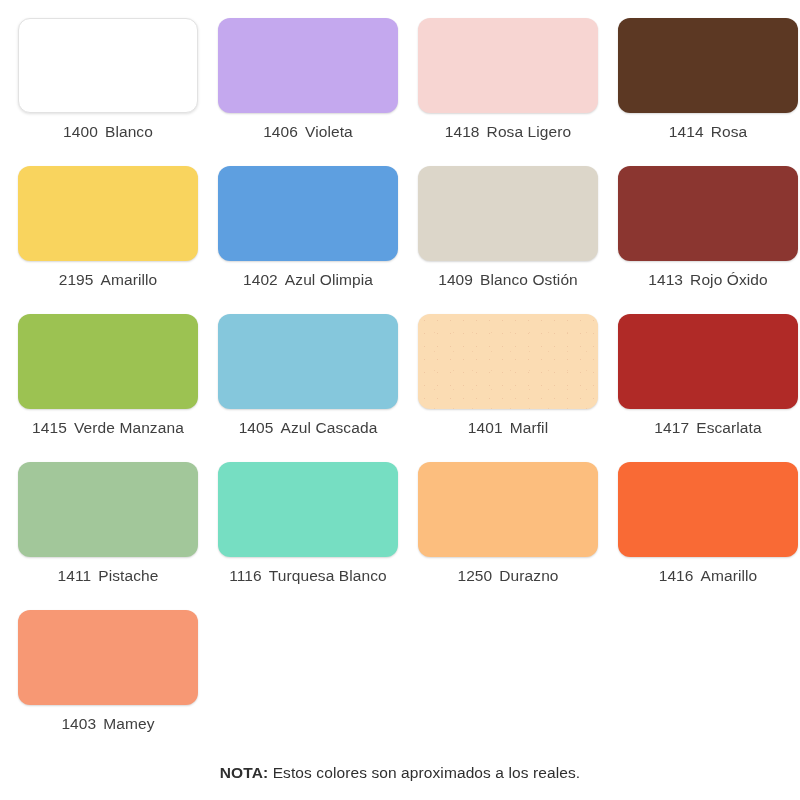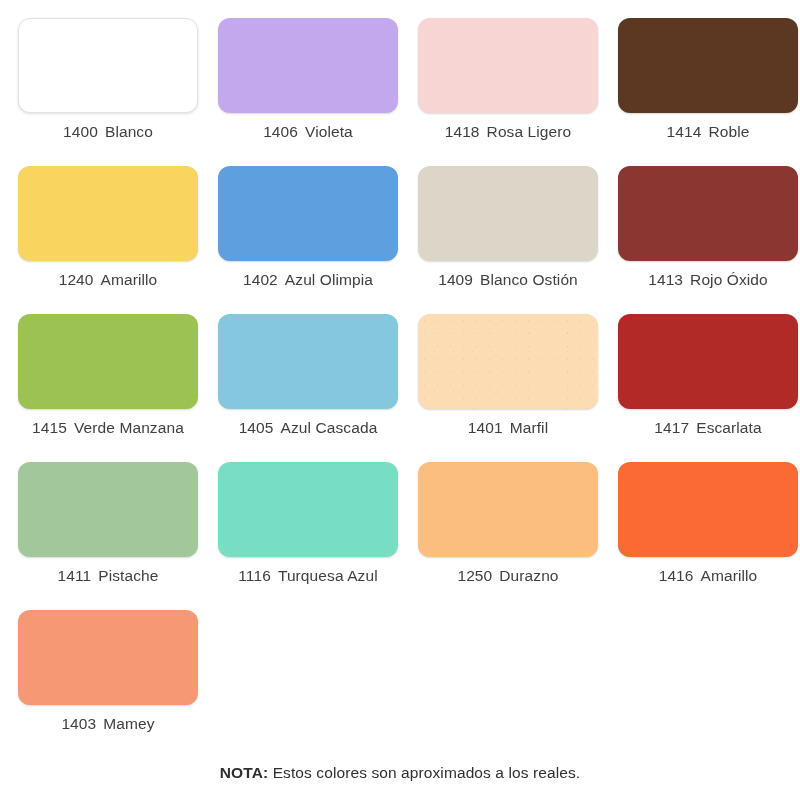--- a/index.html
+++ b/index.html
@@ -99,25 +99,25 @@
       <div class="swatch-cell">
         <div class="swatch-chip" style="background-color: rgb(196, 168, 238);"></div>
         <div class="swatch-label"><span class="swatch-code">1406</span><span>Violeta</span></div>
       </div>
       <div class="swatch-cell">
         <div class="swatch-chip" style="background-color: rgb(247, 213, 210);"></div>
         <div class="swatch-label"><span class="swatch-code">1418</span><span>Rosa Ligero</span></div>
       </div>
       <div class="swatch-cell">
         <div class="swatch-chip" style="background-color: rgb(92, 56, 35);"></div>
-        <div class="swatch-label"><span class="swatch-code">1414</span><span>Roble</span></div>
+        <div class="swatch-label"><span class="swatch-code">1414</span><span>Rosa</span></div>
       </div>
       <div class="swatch-cell">
         <div class="swatch-chip" style="background-color: rgb(249, 212, 94);"></div>
-        <div class="swatch-label"><span class="swatch-code">1240</span><span>Amarillo</span></div>
+        <div class="swatch-label"><span class="swatch-code">2195</span><span>Amarillo</span></div>
       </div>
       <div class="swatch-cell">
         <div class="swatch-chip" style="background-color: rgb(94, 159, 224);"></div>
         <div class="swatch-label"><span class="swatch-code">1402</span><span>Azul Olimpia</span></div>
       </div>
       <div class="swatch-cell">
         <div class="swatch-chip" style="background-color: rgb(220, 214, 201);"></div>
         <div class="swatch-label"><span class="swatch-code">1409</span><span>Blanco Ostión</span></div>
       </div>
       <div class="swatch-cell">
@@ -139,21 +139,21 @@
       <div class="swatch-cell">
         <div class="swatch-chip" style="background-color: rgb(176, 42, 39);"></div>
         <div class="swatch-label"><span class="swatch-code">1417</span><span>Escarlata</span></div>
       </div>
       <div class="swatch-cell">
         <div class="swatch-chip" style="background-color: rgb(162, 199, 154);"></div>
         <div class="swatch-label"><span class="swatch-code">1411</span><span>Pistache</span></div>
       </div>
       <div class="swatch-cell">
         <div class="swatch-chip" style="background-color: rgb(118, 222, 194);"></div>
-        <div class="swatch-label"><span class="swatch-code">1116</span><span>Turquesa Azul</span></div>
+        <div class="swatch-label"><span class="swatch-code">1116</span><span>Turquesa Blanco</span></div>
       </div>
       <div class="swatch-cell">
         <div class="swatch-chip" style="background-color: rgb(252, 190, 126);"></div>
         <div class="swatch-label"><span class="swatch-code">1250</span><span>Durazno</span></div>
       </div>
       <div class="swatch-cell">
         <div class="swatch-chip" style="background-color: rgb(249, 106, 53);"></div>
         <div class="swatch-label"><span class="swatch-code">1416</span><span>Amarillo</span></div>
       </div>
       <div class="swatch-cell">

